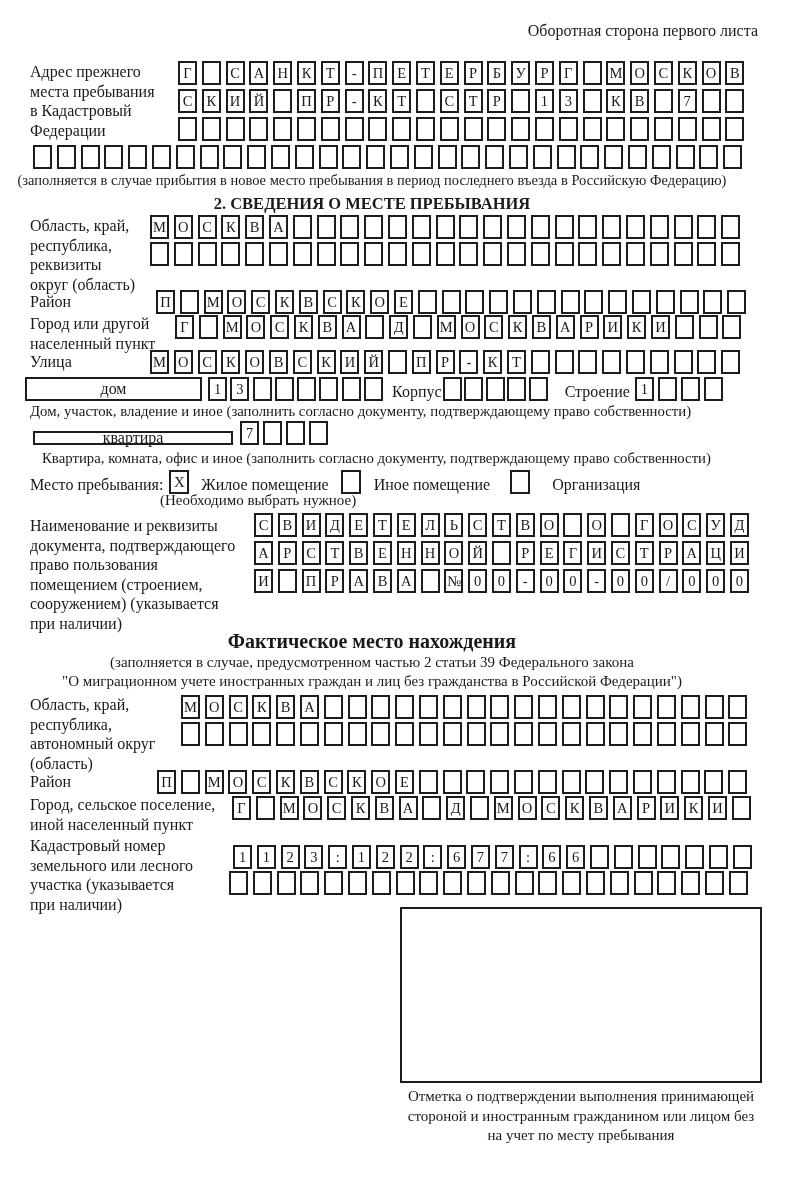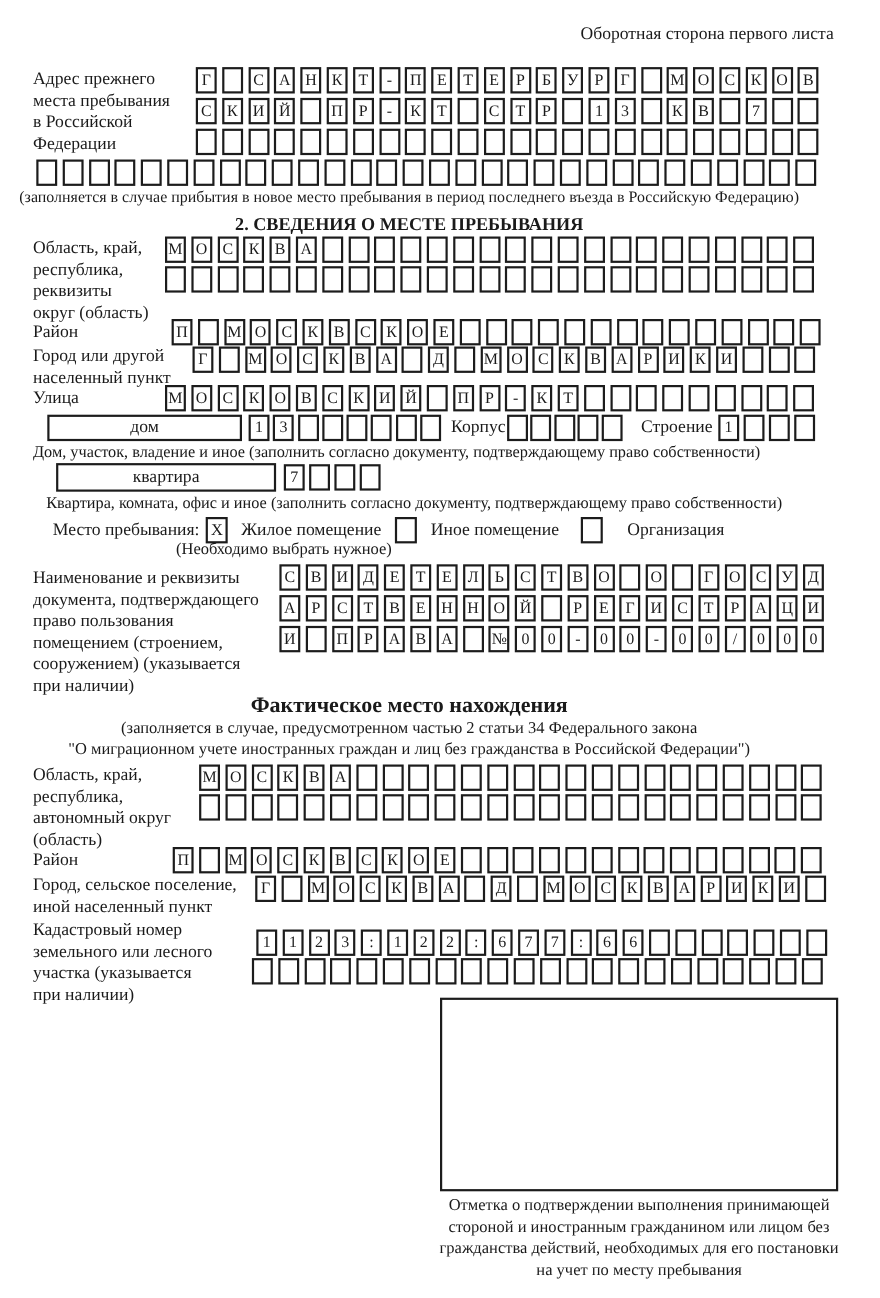--- a/index.html
+++ b/index.html
@@ -13,36 +13,36 @@
   .cell{flex:0 0 19px;width:19px;height:24px;box-sizing:border-box;border:2px solid #1c1c1c;
         display:flex;align-items:center;justify-content:center;font-size:14.5px;line-height:1;
         background:#fff;}
   .widebox{box-sizing:border-box;border:2px solid #1c1c1c;display:flex;align-items:center;
         justify-content:center;font-size:16px;background:#fff;}
   .chk{flex:0 0 20px;width:20px;height:24px;box-sizing:border-box;border:2px solid #1c1c1c;
         display:flex;align-items:center;justify-content:center;font-size:15px;background:#fff;}
   .caption{position:absolute;font-size:14.8px;white-space:nowrap;}
   .center{left:0;width:744px;text-align:center;white-space:nowrap;}
   .title{position:absolute;font-weight:bold;font-size:16.5px;}
-  .flexrow{position:absolute;display:flex;align-items:center;margin-left:18px;}
+  .flexrow{position:absolute;display:flex;align-items:flex-end;}
   .optlabel{font-size:16px;white-space:nowrap;}
   .bigbox{position:absolute;box-sizing:border-box;border:2px solid #1c1c1c;background:#fff;}
   .stampnote{position:absolute;font-size:15px;line-height:19.5px;text-align:center;}
 </style>
 </head>
 <body>
 
 <div class="page">
 
   <div class="abs" style="top:22px;left:0;width:758px;text-align:right;font-size:16px;">Оборотная сторона первого листа</div>
 
   <div class="lbl" style="left:30px;top:62px;">
       <div class="lbl-line">Адрес прежнего</div>
       <div class="lbl-line">места пребывания</div>
-      <div class="lbl-line">в Российской</div>
+      <div class="lbl-line">в Кадастровый</div>
       <div class="lbl-line">Федерации</div>
     </div>
   <div class="cellrow" style="left:178px;top:61px;">
       <span class="cell">Г</span>
       <span class="cell"></span>
       <span class="cell">С</span>
       <span class="cell">А</span>
       <span class="cell">Н</span>
       <span class="cell">К</span>
       <span class="cell">Т</span>
@@ -326,21 +326,21 @@
     <span class="cellrow-inline" style="margin-left:5px;gap:4px;">
         <span class="cell">1</span>
         <span class="cell"></span>
         <span class="cell"></span>
         <span class="cell"></span>
       </span>
   </div>
   <div class="caption" style="left:30px;top:403px;">Дом, участок, владение и иное (заполнить согласно документу, подтверждающему право собственности)</div>
 
   <div class="flexrow" style="left:33px;top:421px;">
-    <div class="widebox" style="width:200px;height:26px;">квартира</div>
+    <div class="widebox" style="width:200px;height:14px;">квартира</div>
     <span class="cellrow-inline" style="margin-left:7px;gap:4px;">
         <span class="cell">7</span>
         <span class="cell"></span>
         <span class="cell"></span>
         <span class="cell"></span>
       </span>
   </div>
   <div class="caption" style="left:42px;top:450px;">Квартира, комната, офис и иное (заполнить согласно документу, подтверждающему право собственности)</div>
 
   <div class="flexrow" style="left:30px;top:470px;">
@@ -426,21 +426,21 @@
       <span class="cell">-</span>
       <span class="cell">0</span>
       <span class="cell">0</span>
       <span class="cell">/</span>
       <span class="cell">0</span>
       <span class="cell">0</span>
       <span class="cell">0</span>
     </div>
 
   <div class="title center" style="top:630px;font-size:20px;">Фактическое место нахождения</div>
-  <div class="caption center" style="top:654px;font-size:15px;">(заполняется в случае, предусмотренном частью 2 статьи 34 Федерального закона</div>
+  <div class="caption center" style="top:654px;font-size:15px;">(заполняется в случае, предусмотренном частью 2 статьи 39 Федерального закона</div>
   <div class="caption center" style="top:673px;font-size:15px;">"О миграционном учете иностранных граждан и лиц без гражданства в Российской Федерации")</div>
 
   <div class="lbl" style="left:30px;top:695px;">
       <div class="lbl-line">Область, край,</div>
       <div class="lbl-line">республика,</div>
       <div class="lbl-line">автономный округ</div>
       <div class="lbl-line">(область)</div>
     </div>
   <div class="cellrow" style="left:181px;top:695px;">
       <span class="cell">М</span>
@@ -605,17 +605,16 @@
       <span class="cell"></span>
       <span class="cell"></span>
       <span class="cell"></span>
       <span class="cell"></span>
     </div>
 
   <div class="bigbox" style="left:400px;top:907px;width:362px;height:176px;"></div>
   <div class="stampnote" style="left:390px;top:1087px;width:382px;">
       <div class="lbl-line">Отметка о подтверждении выполнения принимающей</div>
       <div class="lbl-line">стороной и иностранным гражданином или лицом без</div>
-      <div class="lbl-line">гражданства действий, необходимых для его постановки</div>
       <div class="lbl-line">на учет по месту пребывания</div>
     </div>
 
 </div>
 
 </body></html>

